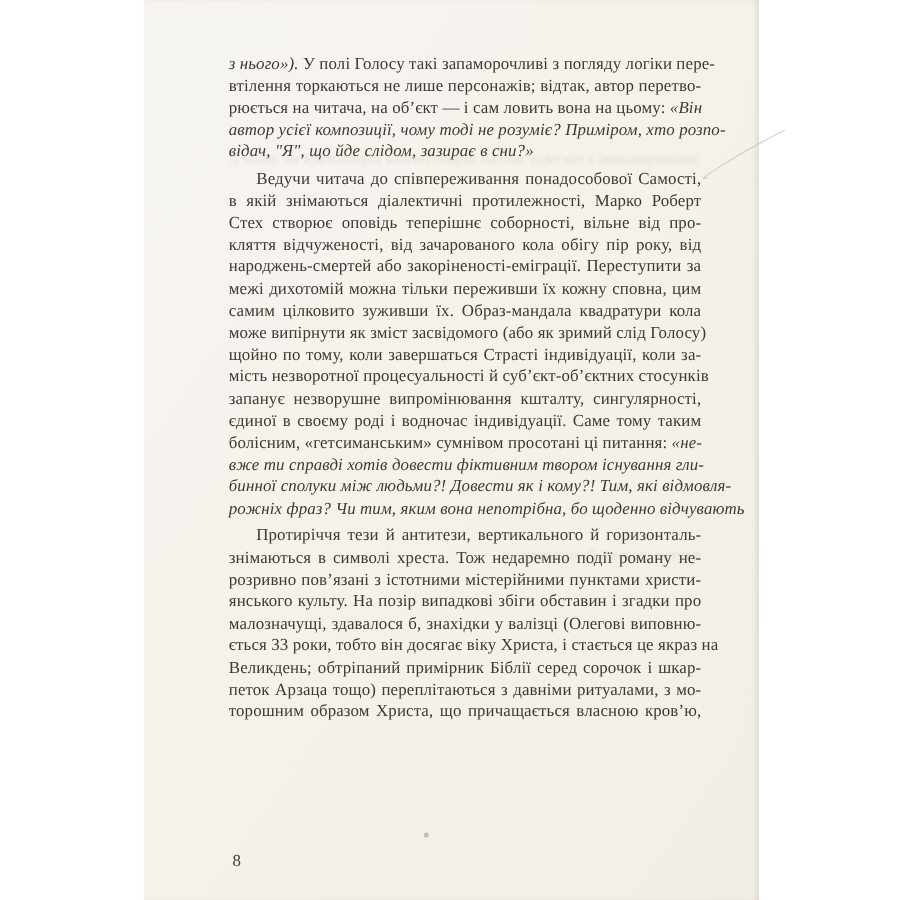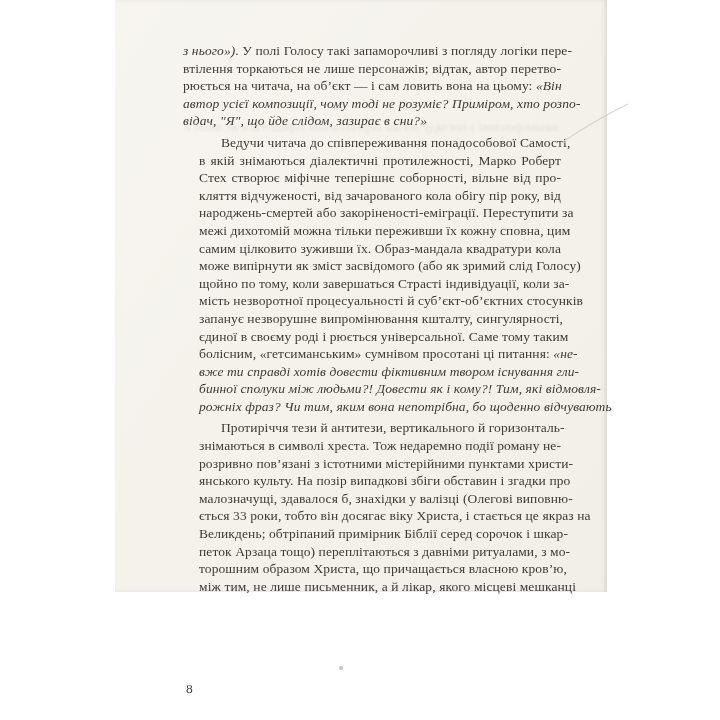--- a/index.html
+++ b/index.html
@@ -2,29 +2,29 @@
 <html><head>
 <meta charset="utf-8">
 <style>
   html,body{margin:0;padding:0;}
   body{
     width:720px;height:720px;position:relative;overflow:hidden;
     background:#ffffff;
     font-family:"Liberation Serif","DejaVu Serif",serif;
   }
   .book-page{
-    position:absolute;left:115px;top:0;width:492px;height:592px;
+    position:absolute;left:115px;top:0;width:492px;height:720px;
     background:linear-gradient(125deg,#f7f5f0 0%,#f5f2ec 45%,#f2efe7 100%);
     box-shadow:inset -3px 0 6px -3px rgba(150,145,130,.45);
   }
   .text-block{
     position:absolute;left:68px;top:42px;width:378px;
     color:#3e3933;font-size:13.5px;letter-spacing:.1px;
   }
-  .para + .para{margin-top:4px;margin-left:16px;}
+  .para + .para{margin-top:4px;}
   .line{
     height:17.6px;line-height:17.6px;white-space:nowrap;overflow:visible;
     text-align:justify;text-align-last:justify;
   }
   .line.last{text-align-last:left;}
   .line.indent{text-indent:22px;}
   .it{font-style:italic;}
   .footer-num{
     position:absolute;left:71px;top:680px;height:18px;line-height:18px;
     color:#45403a;font-size:13.5px;
@@ -48,46 +48,45 @@
       <div class="para">
         <div class="line"><span class="it">з нього»).</span><span> У полі Голосу такі запаморочливі з погляду логіки пере-</span></div>
         <div class="line"><span>втілення торкаються не лише персонажів; відтак, автор перетво-</span></div>
         <div class="line"><span>рюється на читача, на об’єкт — і сам ловить вона на цьому: </span><span class="it">«Він</span></div>
         <div class="line"><span class="it">автор усієї композиції, чому тоді не розуміє? Приміром, хто розпо-</span></div>
         <div class="line last"><span class="it">відач, "Я", що йде слідом, зазирає в сни?»</span></div>
       </div>
       <div class="para">
         <div class="line indent"><span>Ведучи читача до співпереживання понадособової Самості,</span></div>
         <div class="line"><span>в якій знімаються діалектичні протилежності, Марко Роберт</span></div>
-        <div class="line"><span>Стех створює міфічне теперішнє соборності, вільне від про-</span></div>
+        <div class="line"><span>Стех створює оповідь теперішнє соборності, вільне від про-</span></div>
         <div class="line"><span>кляття відчуженості, від зачарованого кола обігу пір року, від</span></div>
         <div class="line"><span>народжень-смертей або закоріненості-еміграції. Переступити за</span></div>
         <div class="line"><span>межі дихотомій можна тільки переживши їх кожну сповна, цим</span></div>
         <div class="line"><span>самим цілковито зуживши їх. Образ-мандала квадратури кола</span></div>
         <div class="line"><span>може випірнути як зміст засвідомого (або як зримий слід Голосу)</span></div>
         <div class="line"><span>щойно по тому, коли завершаться Страсті індивідуації, коли за-</span></div>
         <div class="line"><span>мість незворотної процесуальності й суб’єкт-об’єктних стосунків</span></div>
         <div class="line"><span>запанує незворушне випромінювання кшталту, сингулярності,</span></div>
-        <div class="line"><span>єдиної в своєму роді і рюється універсальної. Саме тому таким</span></div>
+        <div class="line"><span>єдиної в своєму роді і водночас індивідуації. Саме тому таким</span></div>
         <div class="line"><span>болісним, «гетсиманським» сумнівом просотані ці питання: </span><span class="it">«не-</span></div>
         <div class="line"><span class="it">вже ти справді хотів довести фіктивним твором існування гли-</span></div>
         <div class="line"><span class="it">бинної сполуки між людьми?! Довести як і кому?! Тим, які відмовля-</span></div>
         <div class="line"><span class="it">рожніх фраз? Чи тим, яким вона непотрібна, бо щоденно відчувають</span></div>
       </div>
       <div class="para">
         <div class="line indent"><span>Протиріччя тези й антитези, вертикального й горизонталь-</span></div>
         <div class="line"><span>знімаються в символі хреста. Тож недаремно події роману не-</span></div>
         <div class="line"><span>розривно пов’язані з істотними містерійними пунктами христи-</span></div>
         <div class="line"><span>янського культу. На позір випадкові збіги обставин і згадки про</span></div>
         <div class="line"><span>малозначущі, здавалося б, знахідки у валізці (Олегові виповню-</span></div>
         <div class="line"><span>ється 33 роки, тобто він досягає віку Христа, і стається це якраз на</span></div>
         <div class="line"><span>Великдень; обтріпаний примірник Біблії серед сорочок і шкар-</span></div>
         <div class="line"><span>петок Арзаца тощо) переплітаються з давніми ритуалами, з мо-</span></div>
         <div class="line"><span>торошним образом Христа, що причащається власною кров’ю,</span></div>
-        <div class="line"><span>між тим, не лише письменник, а й лікар, якого місцеві мешканці</span></div>
       </div>
     </div>
   <div class="footer-num">8</div>
   <div class="speck"></div>
 <div class="bleed" style="top: 120px; left: 70px; width: 374px;">запаморочливі з погляду логіки перевтілення торкаються не лише персонажів</div>
     <div class="bleed" style="top: 437px; left: 285px; width: 160px;">вертикального й горизонтального</div>
   </div>
 
 <svg class="hairline" width="720" height="720" viewBox="0 0 720 720">
   <path d="M 628 104 Q 600 118 578 132 T 566 142" fill="none" stroke="#ccc8bd" stroke-width="1.1" opacity="0.75"></path>

